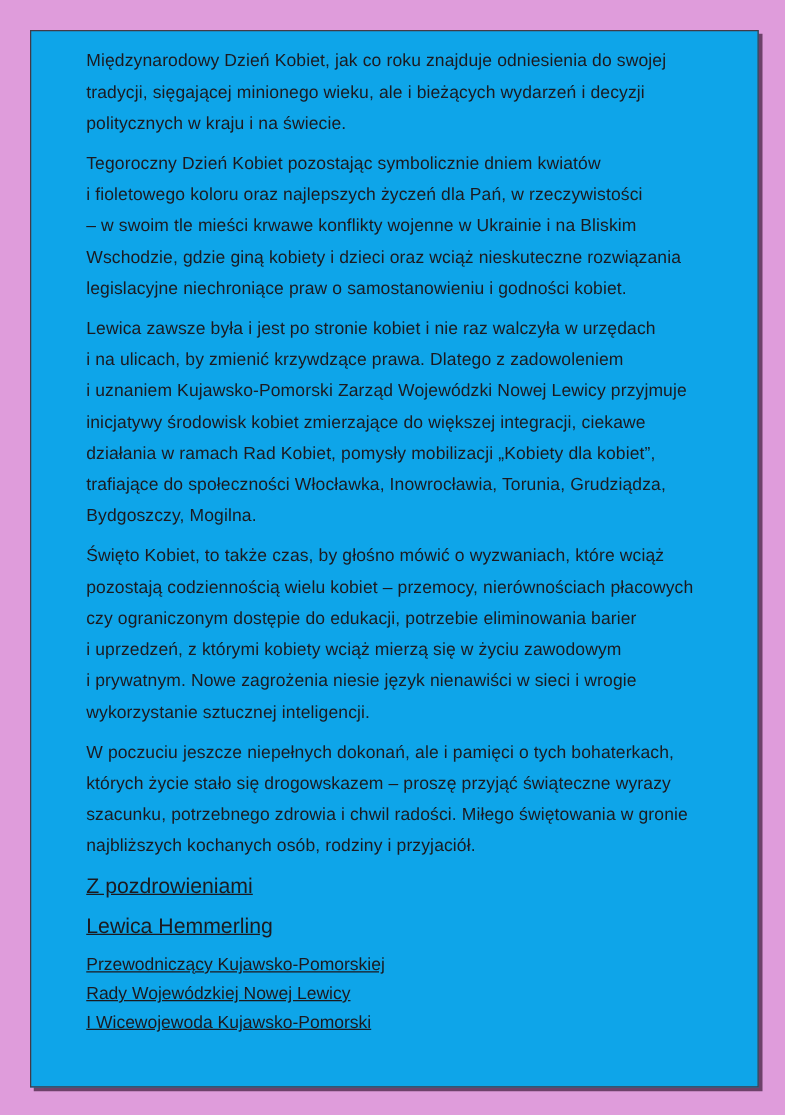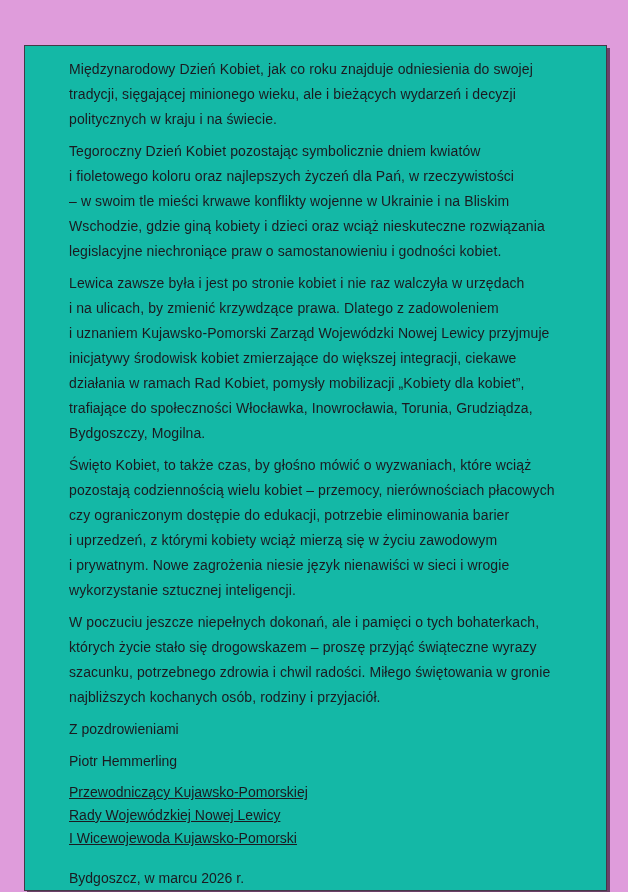--- a/index.html
+++ b/index.html
@@ -17,36 +17,36 @@
   .letter-frame {
     position: absolute;
     left: 24px;
     top: 24px;
     width: 583px;
     height: 846px;
     box-sizing: border-box;
     border: 1px solid #433a47;
     box-shadow: 3px 3px 0 0 #6d4169;
     padding: 11px 6px 0 44px;
-    background: #14b8a6;
-    margin-top: 21px;
+    background: #0ea5e9;
   }
   .para {
     margin: 0 0 7px 0;
     font-size: 14px;
     line-height: 25px;
     color: #1b1a20;
     white-space: pre-line;
     letter-spacing: 0.1px;
   }
   .closing-line, .signature-name {
     margin: 0 0 7px 0;
-    font-size: 14px;
+    font-size: 17px;
     line-height: 25px;
     color: #1b1a20;
+    text-decoration: underline;
   }
   .signature-titles {
     margin: 0 0 7px 0;
     font-size: 14px;
     line-height: 23px;
     color: #1b1a20;
     white-space: pre-line;
     text-decoration: underline;
   }
   .dateline {
@@ -79,18 +79,17 @@
 pozostają codziennością wielu kobiet – przemocy, nierównościach płacowych
 czy ograniczonym dostępie do edukacji, potrzebie eliminowania barier
 i uprzedzeń, z którymi kobiety wciąż mierzą się w życiu zawodowym
 i prywatnym. Nowe zagrożenia niesie język nienawiści w sieci i wrogie
 wykorzystanie sztucznej inteligencji.</p>
   <p class="para">W poczuciu jeszcze niepełnych dokonań, ale i pamięci o tych bohaterkach,
 których życie stało się drogowskazem – proszę przyjąć świąteczne wyrazy
 szacunku, potrzebnego zdrowia i chwil radości. Miłego świętowania w gronie
 najbliższych kochanych osób, rodziny i przyjaciół.</p>
   <p class="closing-line">Z pozdrowieniami</p>
-  <p class="signature-name">Piotr Hemmerling</p>
+  <p class="signature-name">Lewica Hemmerling</p>
   <p class="signature-titles">Przewodniczący Kujawsko-Pomorskiej
 Rady Wojewódzkiej Nowej Lewicy
 I Wicewojewoda Kujawsko-Pomorski</p>
-  <p class="dateline">Bydgoszcz, w marcu 2026 r.</p>
 </div>
 
 </body></html>

